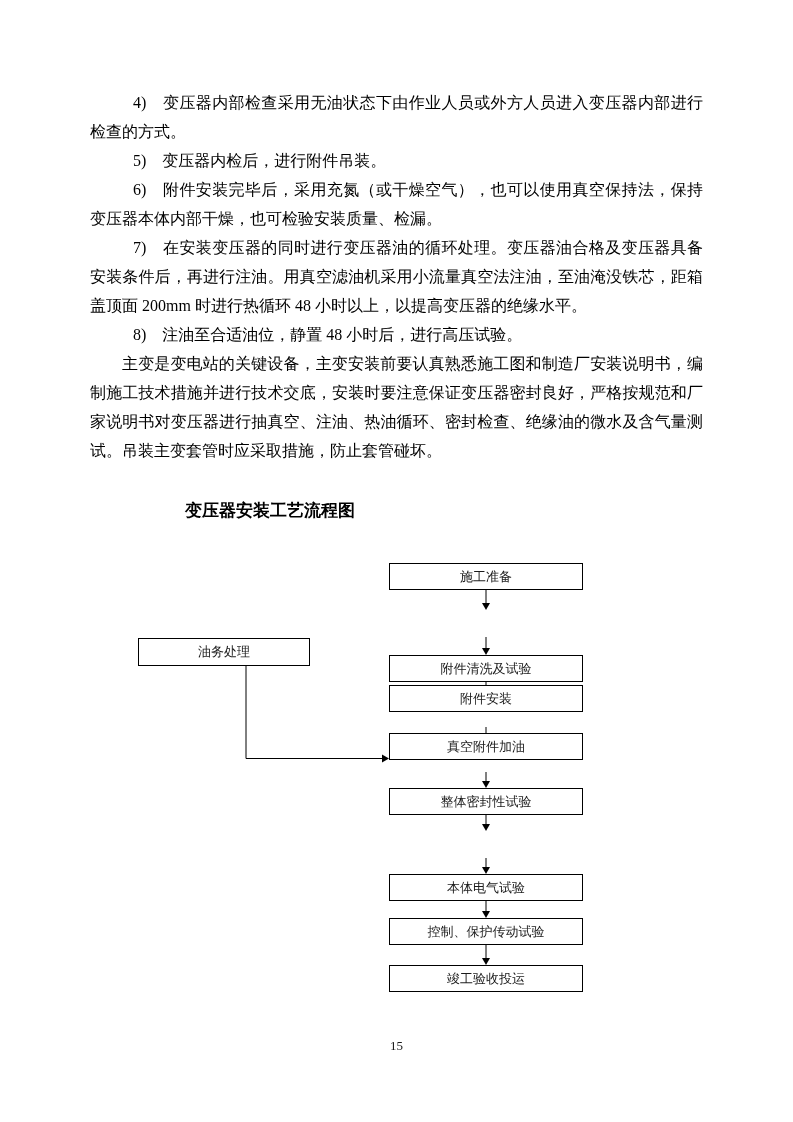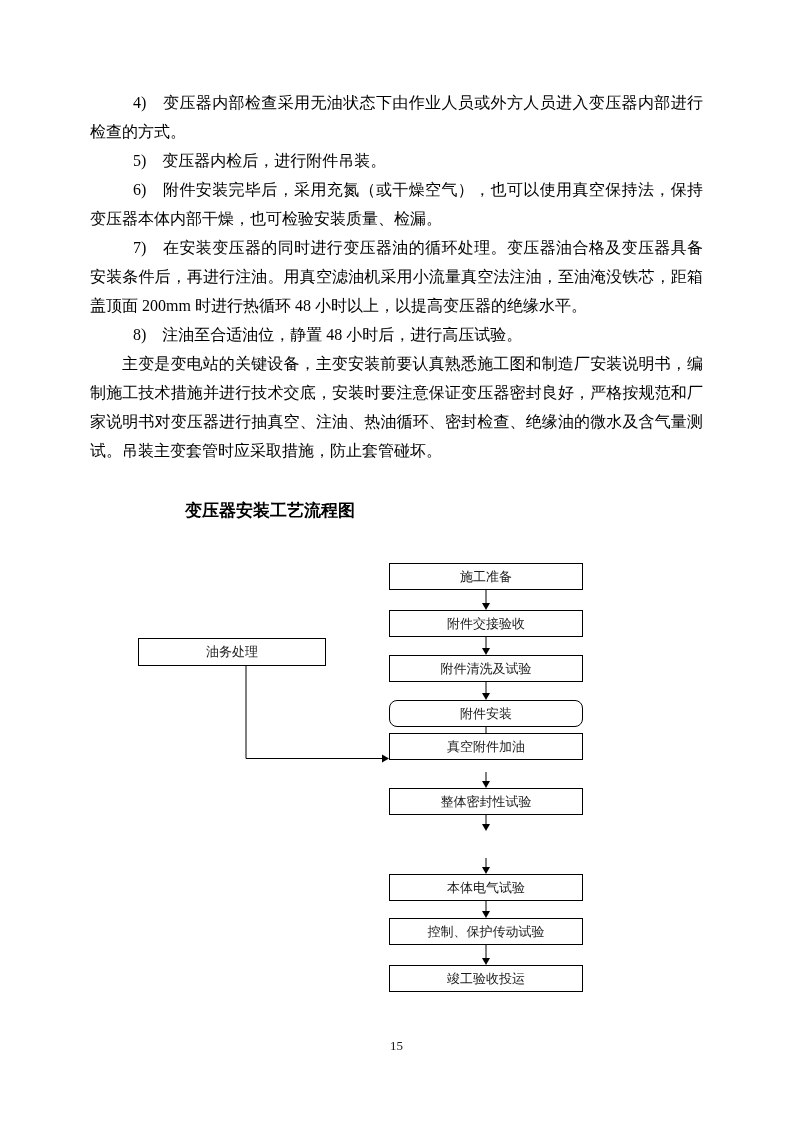--- a/index.html
+++ b/index.html
@@ -51,25 +51,25 @@
     display: flex;
     align-items: center;
     justify-content: center;
     font-size: 13px;
     color: #1a1a1a;
     text-align: center;
   }
   .fc-box.side {
     left: 138px;
     top: 83px;
-    width: 188px;
+    width: 172px;
     height: 28px;
   }
   .t0 { top: 8px; }   .t1 { top: 55px; }  .t2 { top: 100px; }
-  .t3 { top: 145px; border-radius: 8px; } .t4 { top: 178px; } .t5 { top: 233px; }
+  .t3 { top: 130px; } .t4 { top: 178px; } .t5 { top: 233px; }
   .t6 { top: 276px; } .t7 { top: 319px; } .t8 { top: 363px; }
   .t9 { top: 410px; }
   .page-num {
     position: absolute;
     top: 1038px;
     left: 0;
     width: 100%;
     text-align: center;
     font-size: 13px;
     color: #1a1a1a;
@@ -117,21 +117,20 @@
 
       <g stroke="#000" fill="none">
         <polyline points="246,111 246,203.5 382,203.5"></polyline>
         <polygon points="382,199.5 382,207.5 389,203.5" fill="#000" stroke="none"></polygon>
       </g>
     </svg>
 
     <div class="fc-box side">油务处理</div>
 
     <div class="fc-box t0">施工准备</div>
-    <div class="fc-box t1">附件交接验收</div>
     <div class="fc-box t2">附件清洗及试验</div>
     <div class="fc-box t3">附件安装</div>
     <div class="fc-box t4">真空附件加油</div>
     <div class="fc-box t5">整体密封性试验</div>
     <div class="fc-box t7">本体电气试验</div>
     <div class="fc-box t8">控制、保护传动试验</div>
     <div class="fc-box t9">竣工验收投运</div>
   </div>
 
   <div class="page-num">15</div>

